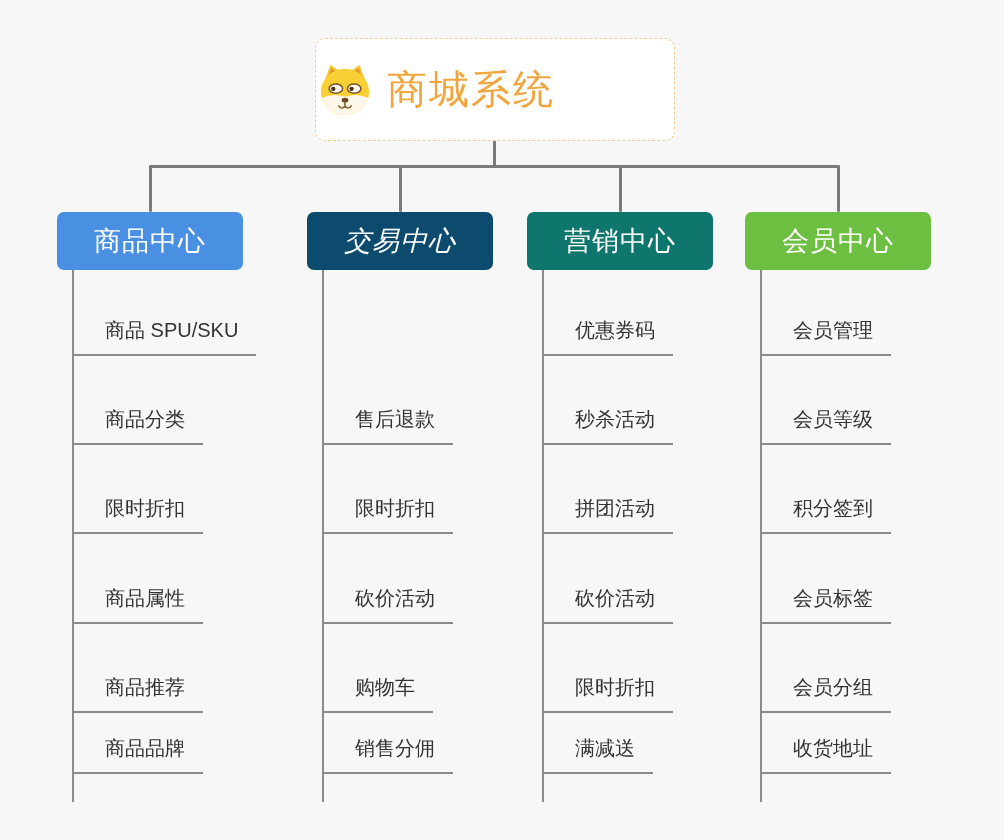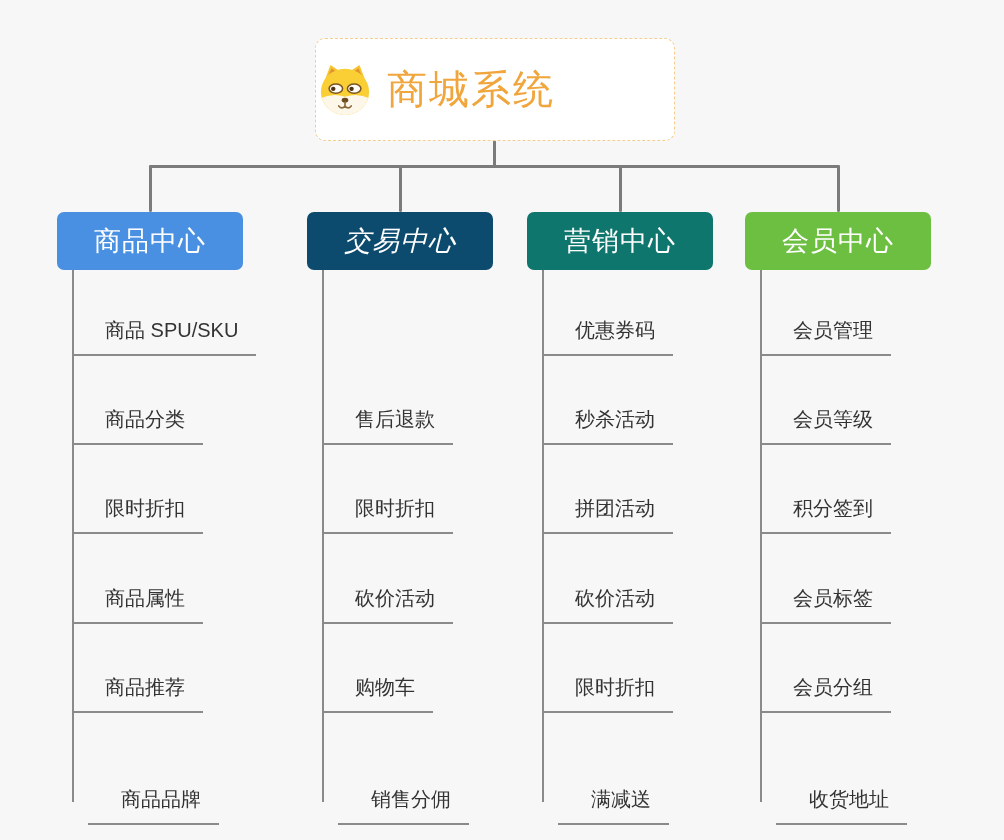--- a/index.html
+++ b/index.html
@@ -22,21 +22,21 @@
   .conn-stem3{left:837px;top:165px;width:3px;height:47px;}
 
   
   .col{position:absolute;top:212px;width:250px;}
   .col0{left:57px;}  .col1{left:307px;}  .col2{left:527px;}  .col3{left:745px;}
   .topic{width:186px;height:58px;border-radius:7px;color:#ffffff;font-size:27px;letter-spacing:1px;
          display:flex;align-items:center;justify-content:center;}
   .trunk{position:absolute;left:15px;top:58px;width:2px;height:532px;background:#8a8a8a;}
   .sub{position:absolute;left:15px;white-space:nowrap;font-size:20px;color:#333333;
        line-height:40px;padding:0 18px 4px 33px;border-bottom:2px solid #8a8a8a;}
-  .r0{top:98px;} .r1{top:187px;} .r2{top:276px;} .r3{top:366px;} .r4{top:455px;} .r5{top:567px;margin-left:16px;}
+  .r0{top:98px;} .r1{top:187px;} .r2{top:276px;} .r3{top:366px;} .r4{top:455px;} .r5{top:516px;}
 </style>
 </head>
 <body>
 
 <div class="canvas">
 
   <div class="conn conn-root-stem"></div>
   <div class="conn conn-hline"></div>
   <div class="conn conn-stem0"></div>
   <div class="conn conn-stem1"></div>

